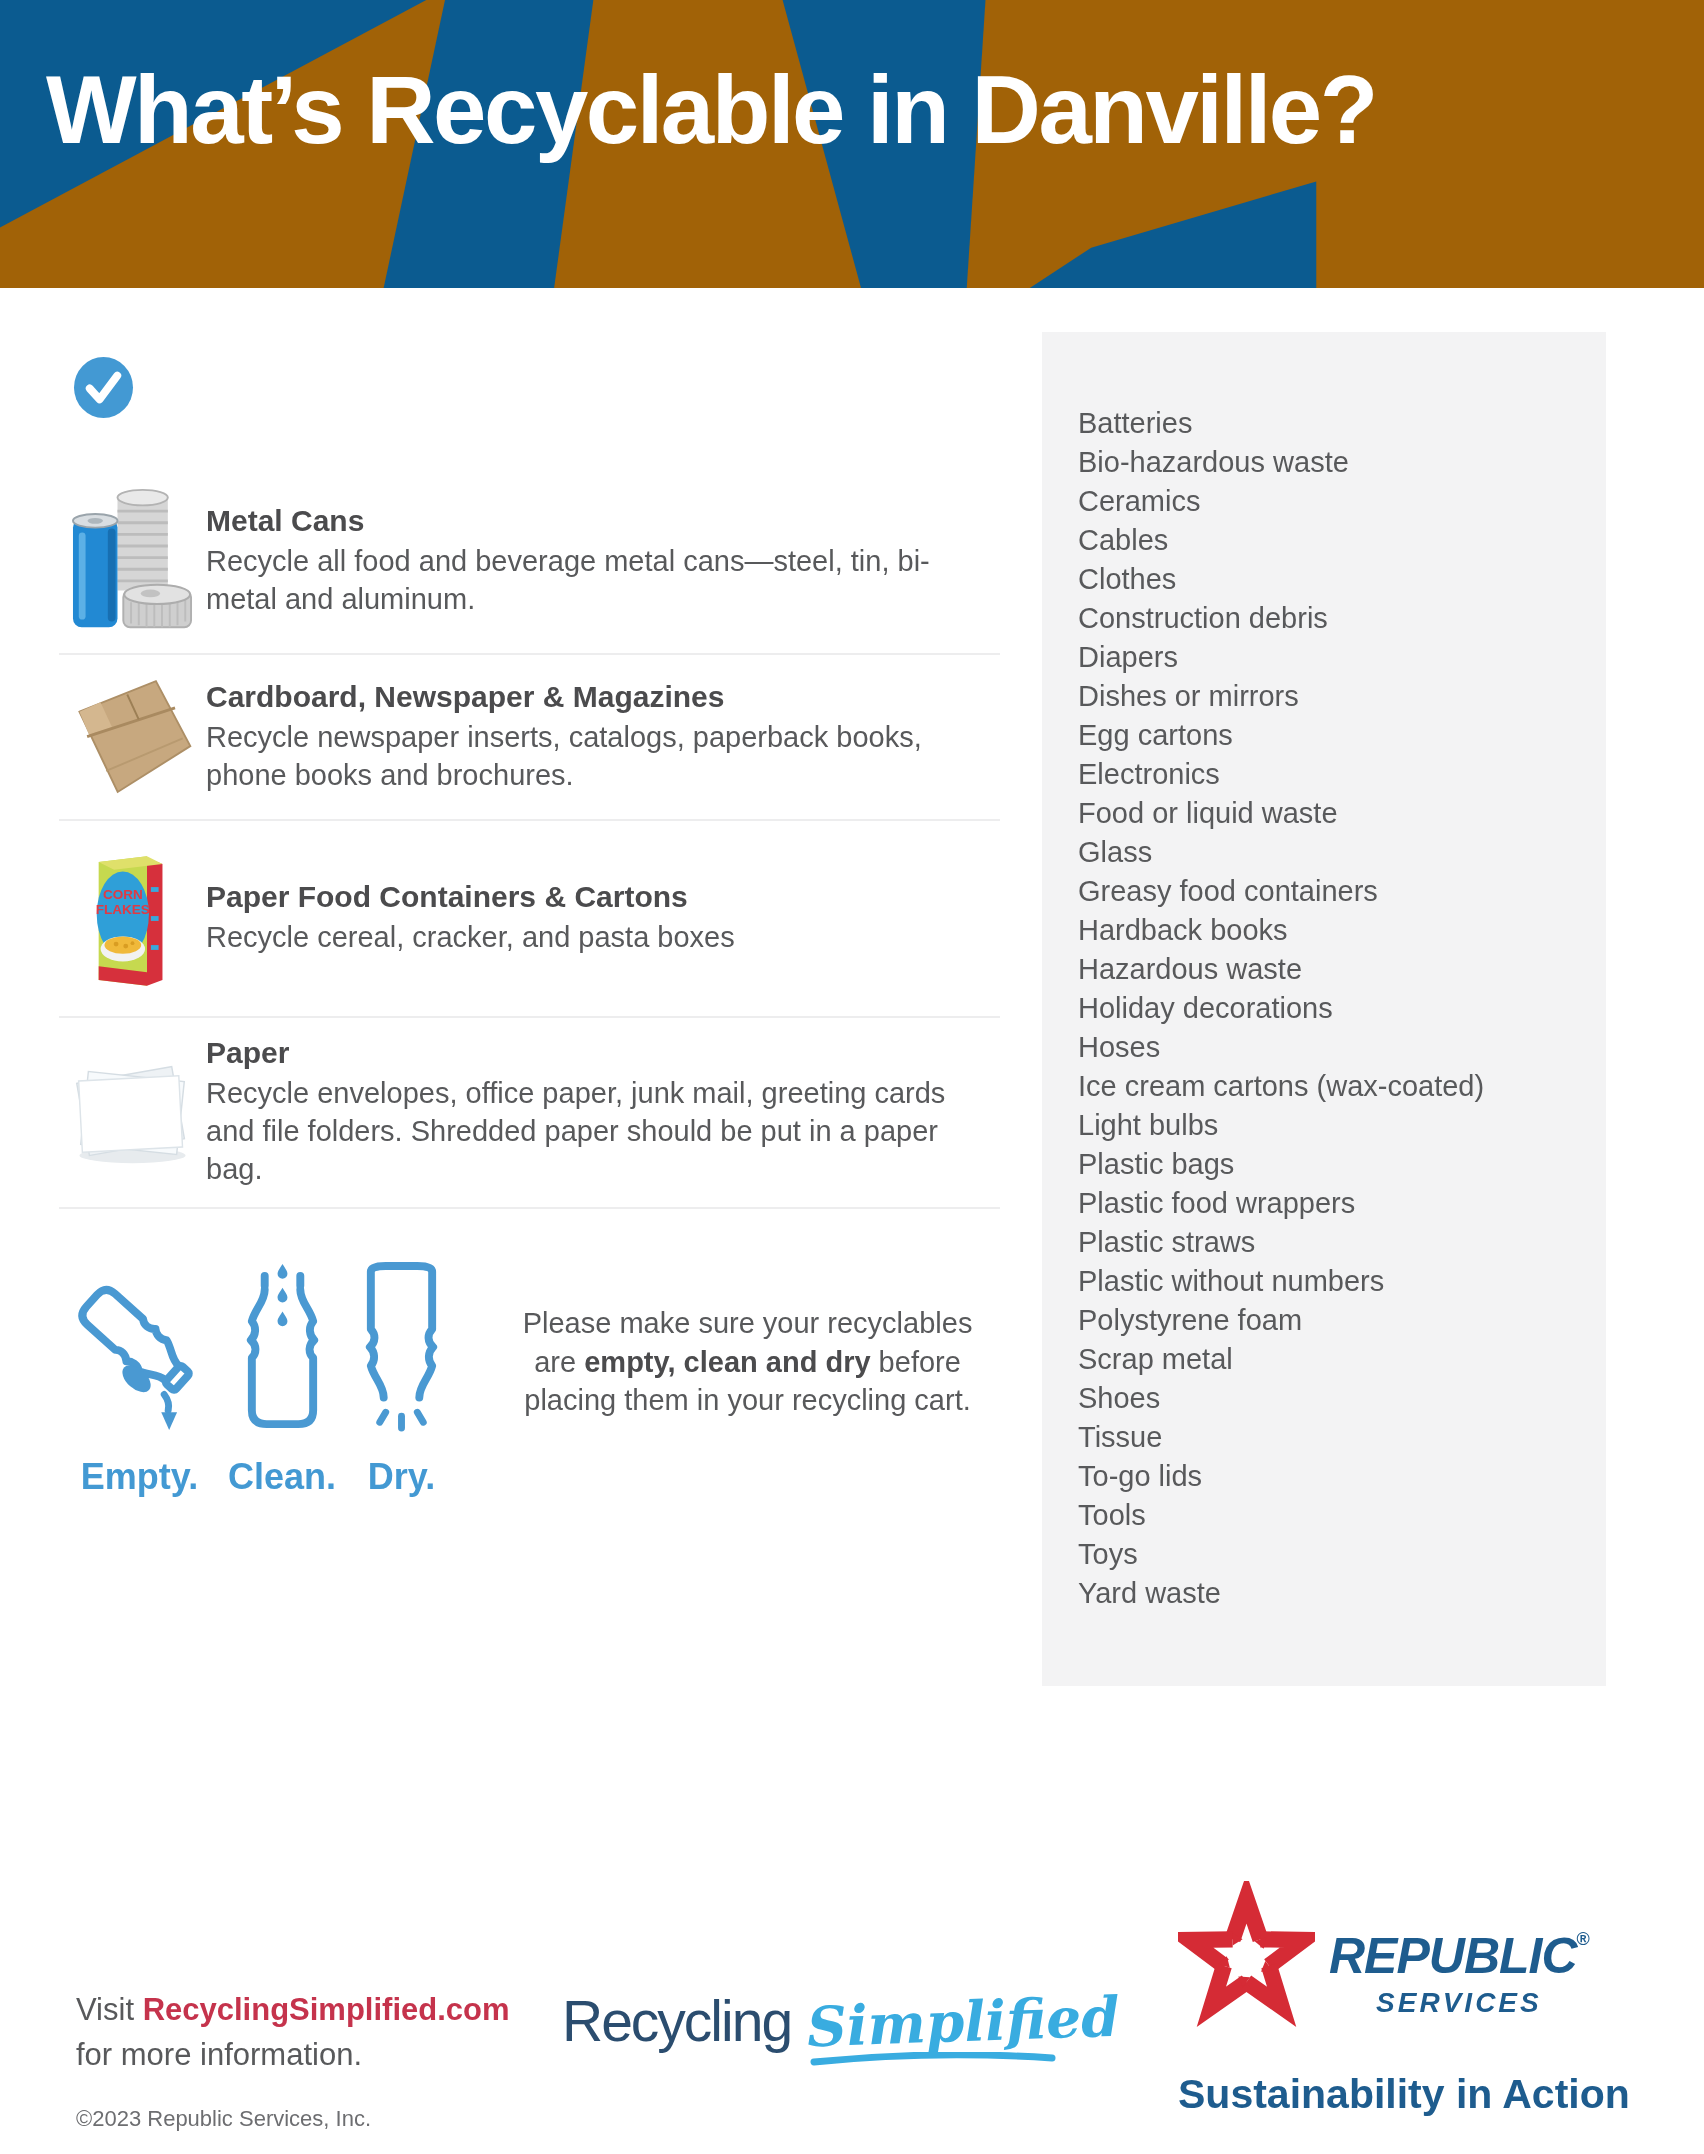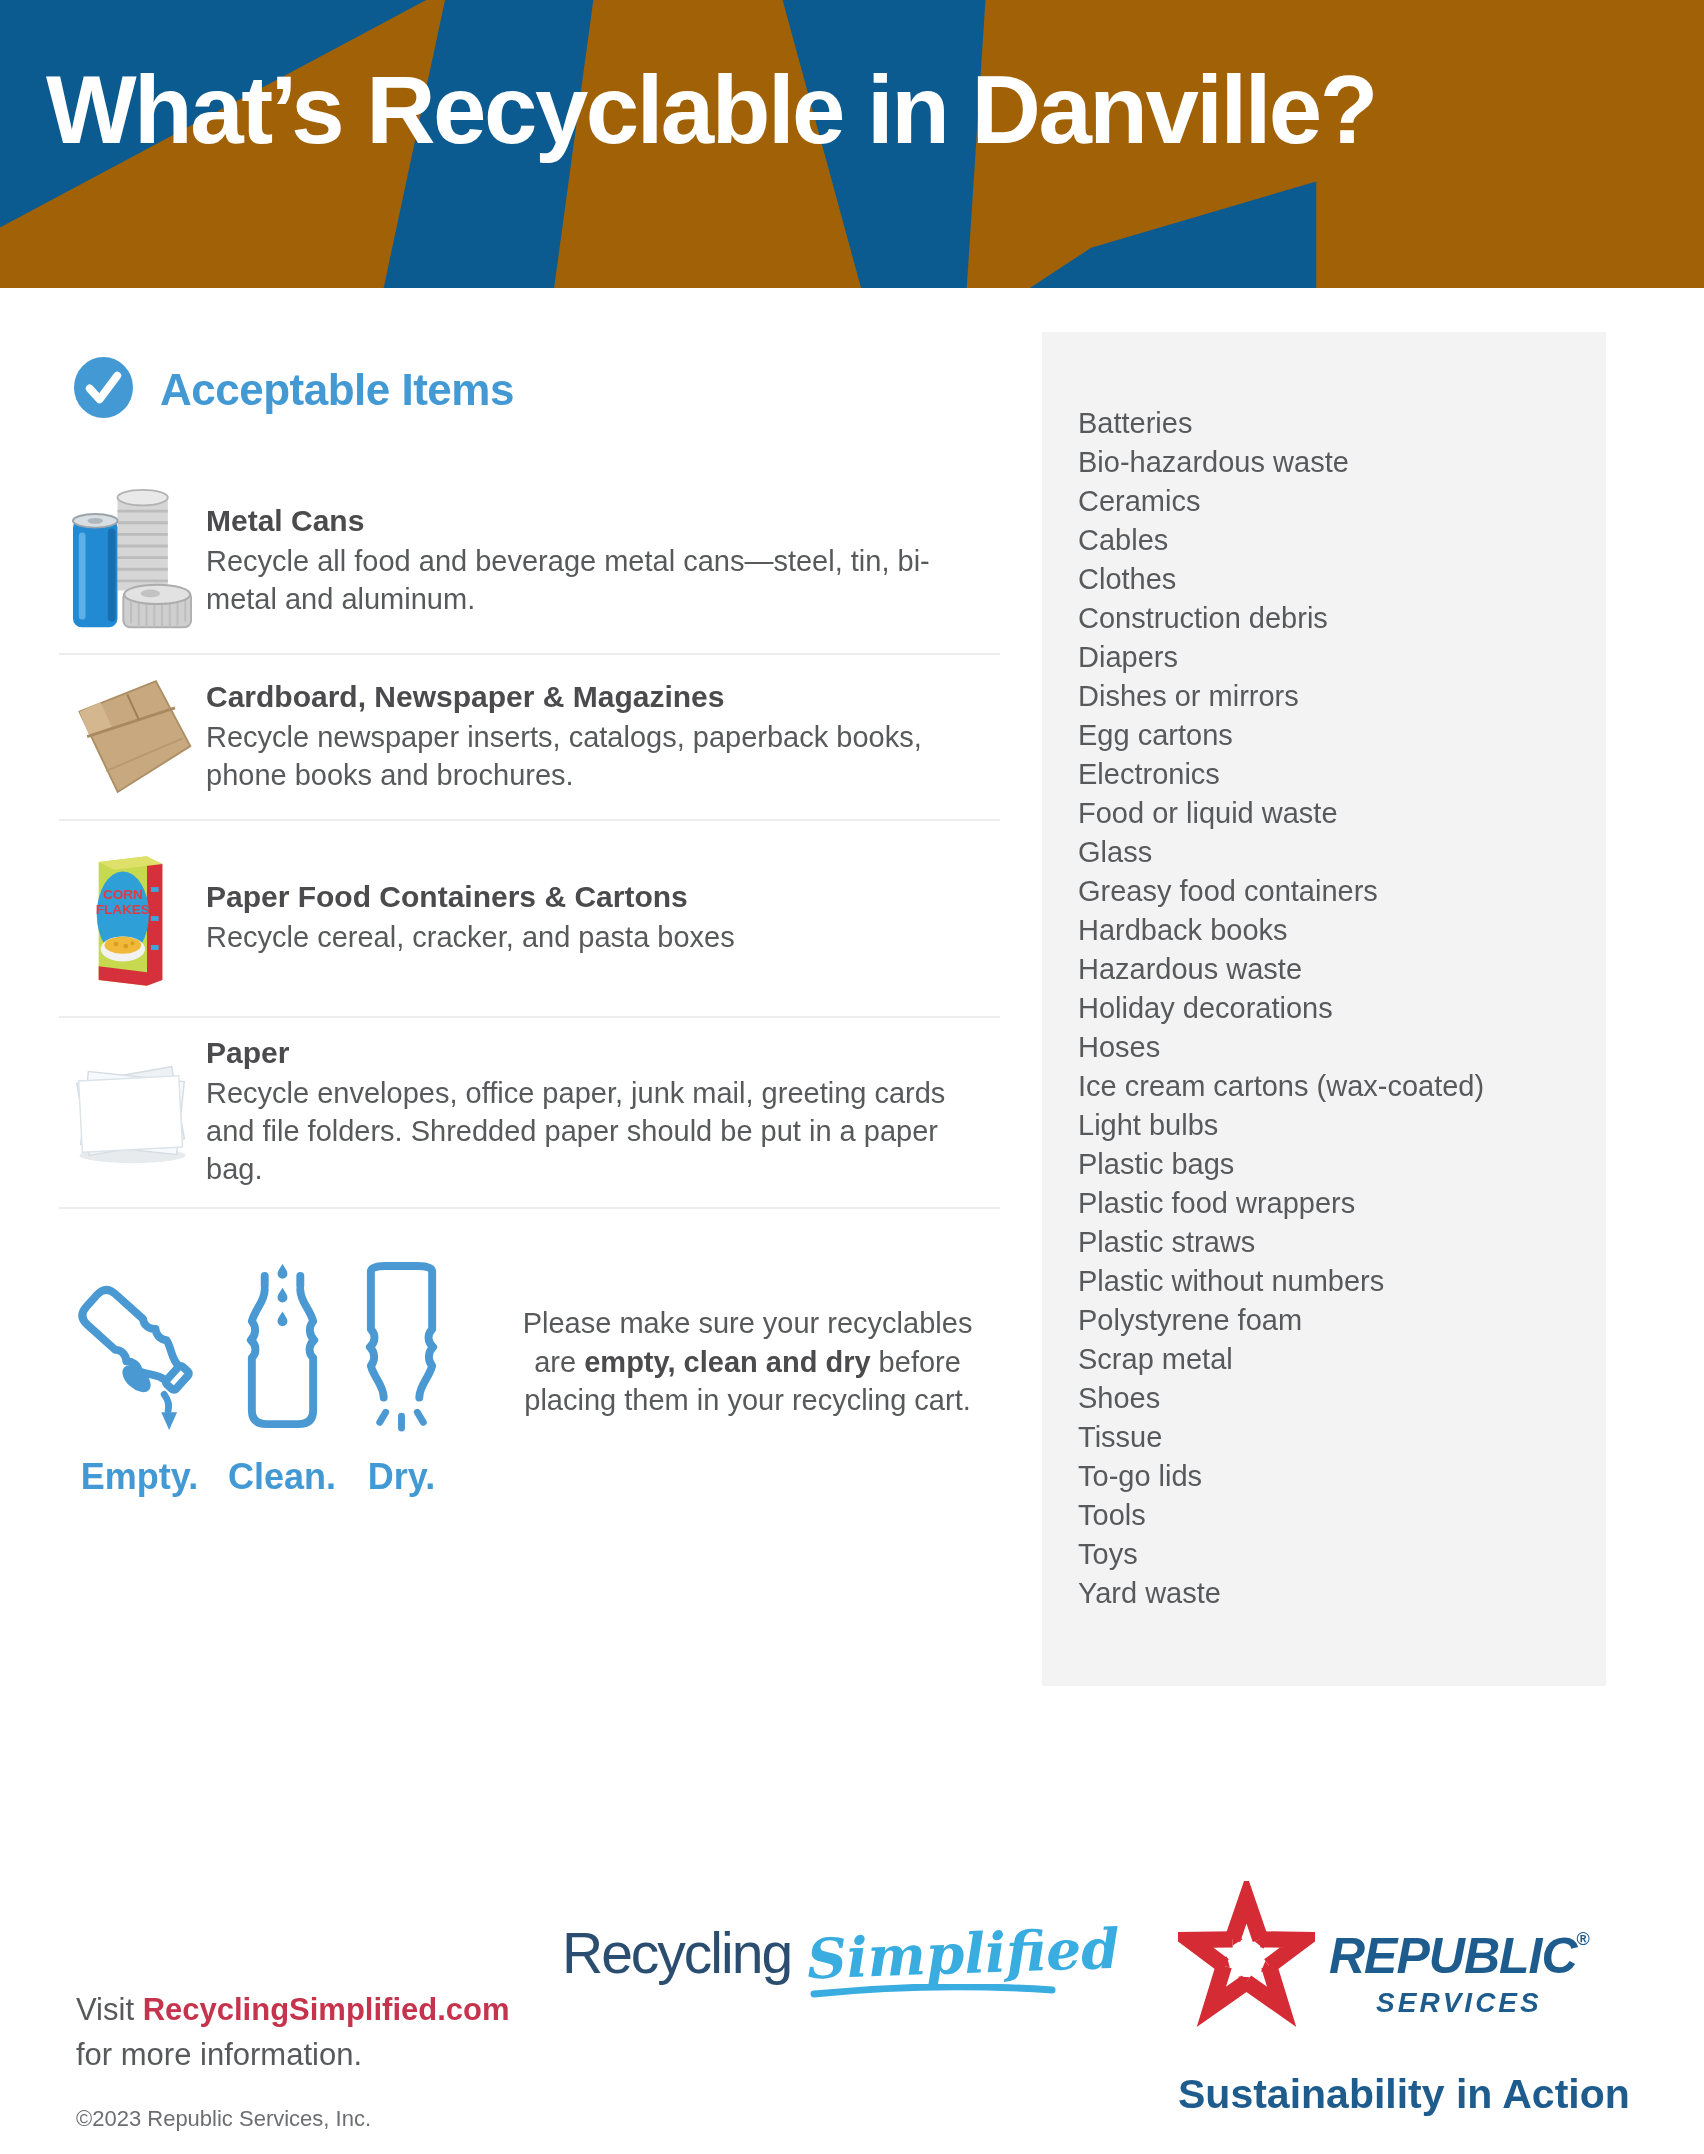--- a/index.html
+++ b/index.html
@@ -43,21 +43,21 @@
   
   .unaccept { position:absolute; left:1042px; top:332px; width:564px; height:1354px; background:#f3f3f4; padding:36px 34px; }
   .unaccept ul { list-style:none; margin-top:36px; padding-left:2px; }
   .unaccept li { font-size:29px; line-height:39px; color:#58595b; }
 
   
   .visit { position:absolute; left:76px; top:1988px; font-size:31px; color:#58595b; line-height:1.45; }
   .visit .link { color:#c5334c; font-weight:700; text-decoration:none; }
   .copyright { position:absolute; left:76px; top:2106px; font-size:22px; color:#6d6e71; }
 
-  .rs-brand { position:absolute; left:562px; top:1920px; display:flex; align-items:baseline; }
+  .rs-brand { position:absolute; left:562px; top:1988px; display:flex; align-items:baseline; }
   .rs-word1 { font-size:57px; font-weight:400; letter-spacing:-2px; color:#2b4d6f; }
   .rs-word2-wrap { position:relative; margin-left:16px; }
   .rs-word2 { font-family:"DejaVu Serif","Liberation Serif",serif; font-style:italic; font-weight:700; font-size:55px; color:#39ace0; display:inline-block; transform:rotate(-2deg); }
   .rs-underline { position:absolute; left:2px; bottom:-12px; }
 
   .republic { position:absolute; left:1178px; top:1881px; display:flex; }
   .rep-words { margin-left:14px; padding-top:46px; text-align:center; }
   .rep-name { font-size:50px; font-weight:800; font-style:italic; letter-spacing:-1px; color:#1e5c8e; white-space:nowrap; }
   .rep-name sup { font-size:18px; font-style:normal; vertical-align:28px; }
   .rep-services { font-size:28px; font-weight:800; font-style:italic; letter-spacing:3px; color:#1e5c8e; margin-top:2px; }
@@ -77,21 +77,20 @@
   </header>
 
   <section class="accept">
     <div class="sec-head">
       <span>
         <svg width="61" height="63" viewBox="0 0 62 64">
           <ellipse cx="31" cy="32" rx="30" ry="31" fill="#4399d3"></ellipse>
           <path d="M17 33 L27 44 L45 20" fill="none" stroke="#ffffff" stroke-width="8" stroke-linecap="round" stroke-linejoin="round"></path>
         </svg>
       </span>
-      <h2>Acceptable Items</h2>
     </div>
 
     <div class="rows">
 
 
       <div class="row" style="height:186px">
         <div class="icon-box">
           <svg width="131" height="150" viewBox="0 0 135 155">
             <rect x="52" y="12" width="52" height="96" fill="#d6d6d6"></rect>
             <path d="M52 26 h52 M52 38 h52 M52 50 h52 M52 62 h52 M52 74 h52 M52 86 h52 M52 98 h52" stroke="#bcbcbc" stroke-width="3"></path>

